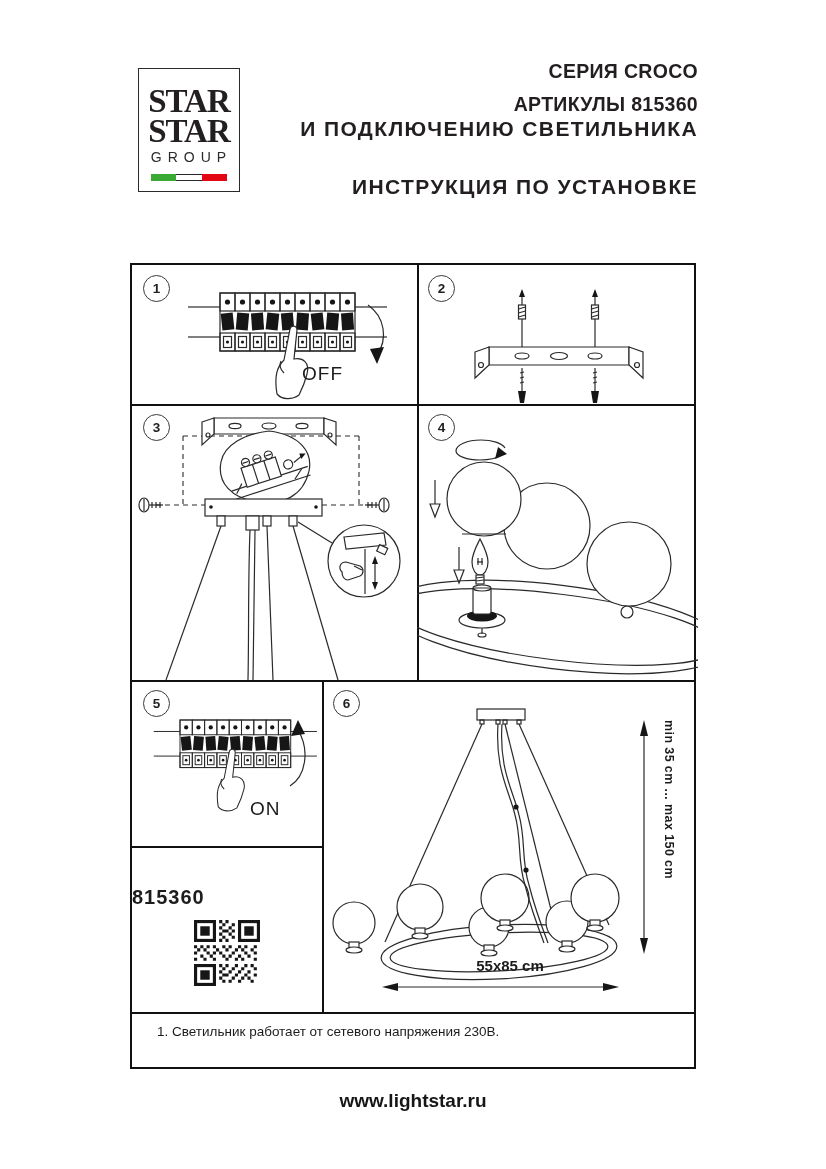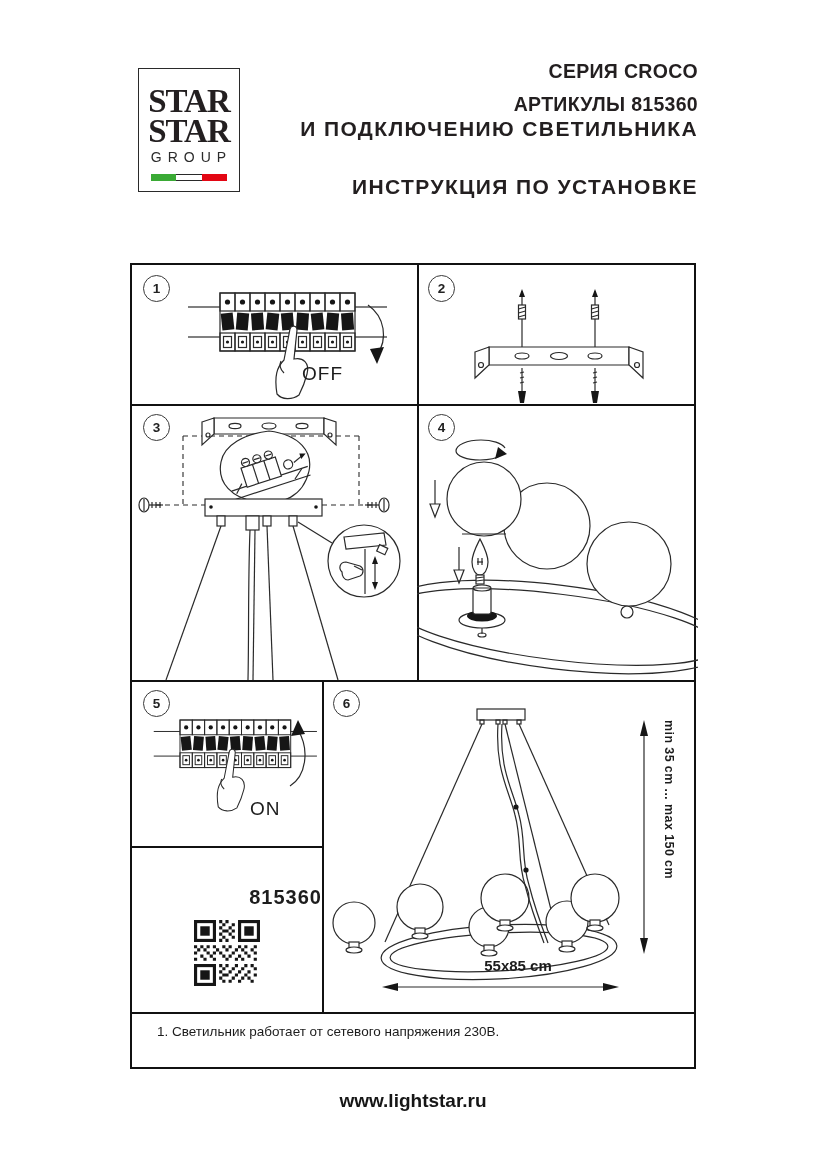--- a/index.html
+++ b/index.html
@@ -44,24 +44,24 @@
     border-radius:50%;display:flex;align-items:center;justify-content:center;
     font-size:13.5px;font-weight:bold;color:#222;background:#fff;z-index:3;
   }
   .switch-label{position:absolute;font-size:19px;font-weight:500;color:#1c1c1c;letter-spacing:1px;}
   .dim-v{
     position:absolute;right:22px;top:40px;height:232px;display:flex;align-items:center;
     writing-mode:vertical-rl;font-size:12.5px;font-weight:bold;letter-spacing:0.4px;color:#1c1c1c;
   }
   .dim-h{
     position:absolute;left:0;width:100%;top:277px;text-align:center;
-    font-size:15px;font-weight:bold;color:#1c1c1c;padding-left:8px;
+    font-size:15px;font-weight:bold;color:#1c1c1c;
   }
   .qr-label{
-    position:absolute;left:0;top:40px;width:100%;text-align:right;
+    position:absolute;left:0;top:40px;width:100%;text-align:left;
     font-size:20px;font-weight:bold;letter-spacing:1px;color:#1d1d1d;
   }
   .notes{padding:9px 0 0 17px;font-size:13.5px;line-height:22px;color:#1c1c1c;}
   .notes span{display:block;}
   .footer{
     left:0;top:1090px;width:100%;text-align:center;font-size:19px;font-weight:bold;color:#161616;
   }
   
   .ln{stroke:#2a2a2a;stroke-width:1.2;fill:none;}
   .lnf{stroke:#2a2a2a;stroke-width:1.2;fill:#ffffff;}

